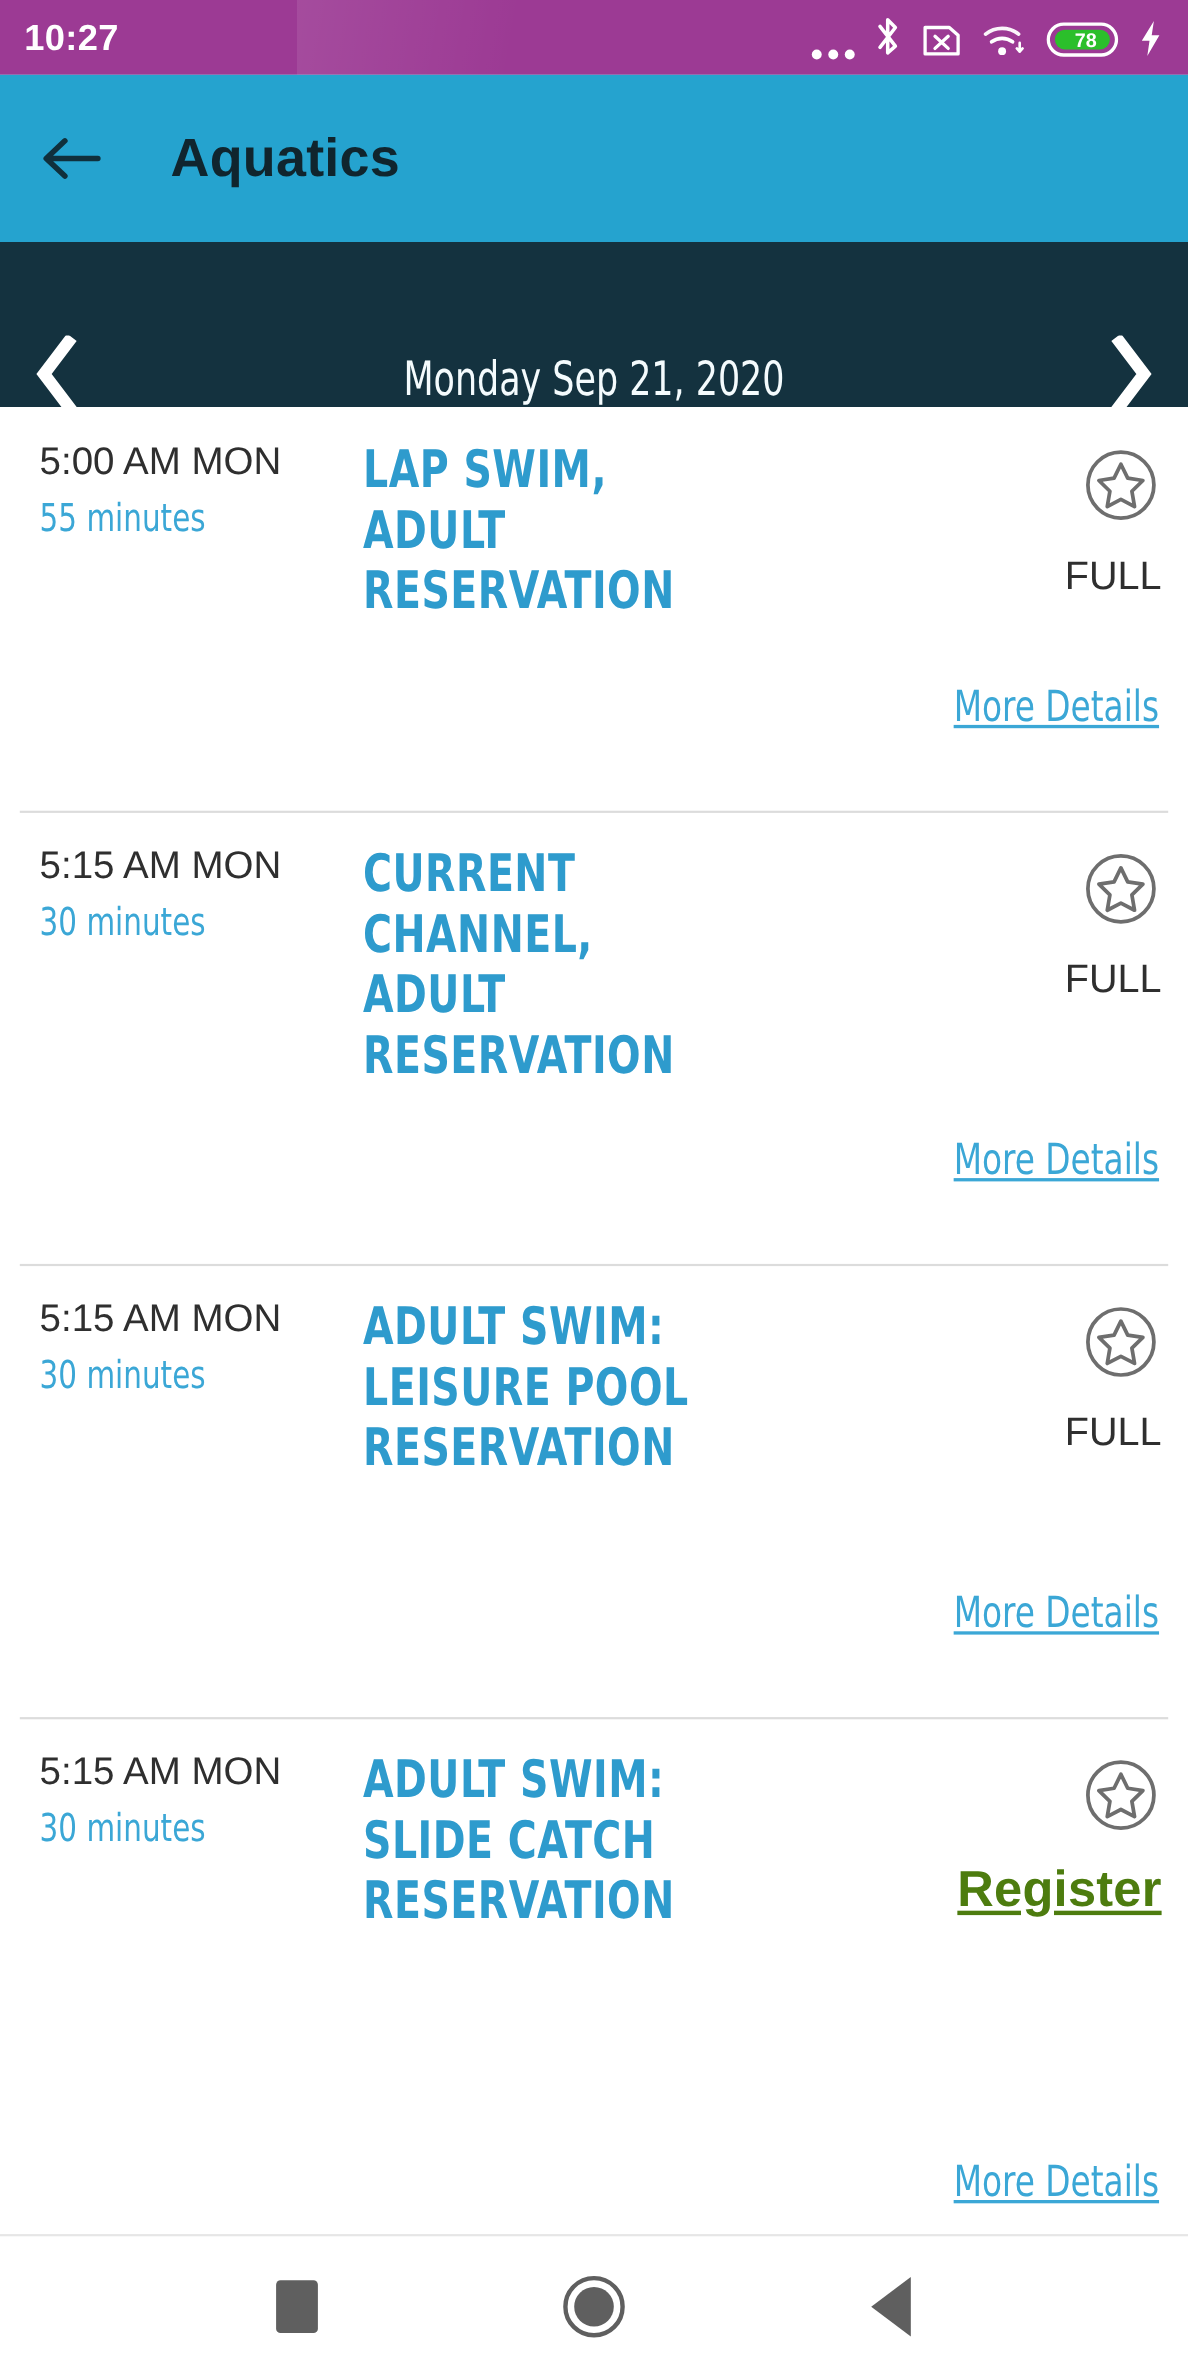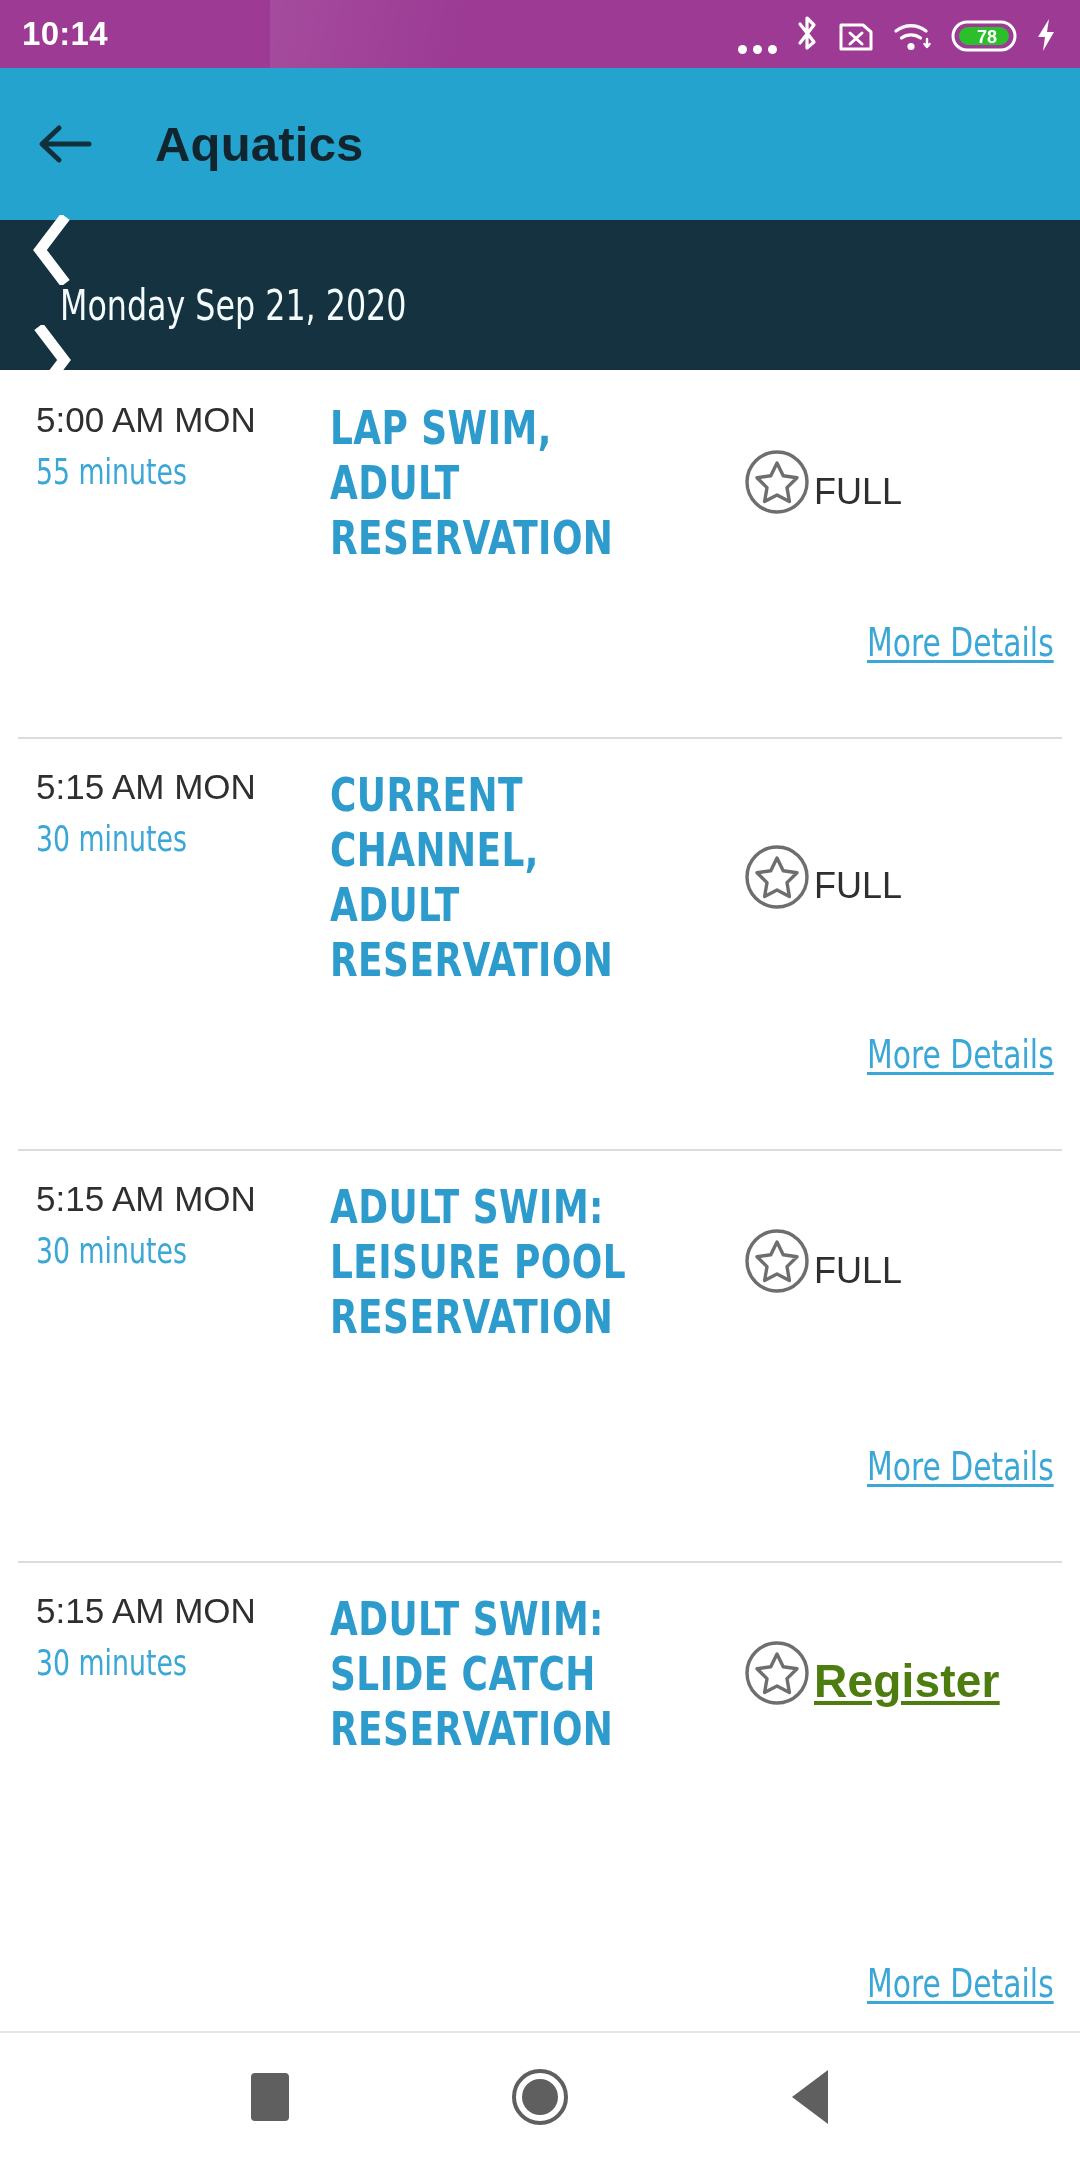--- a/index.html
+++ b/index.html
@@ -36,23 +36,22 @@
   }
   .backbtn{ width:110px; display:flex; align-items:center; justify-content:center; margin-left:10px;}
   .app-title{
     font-size:49px; font-weight:bold; color:#10252e; letter-spacing:.2px;
     margin-left:35px;
   }
 
   
   .datebar{
     position:absolute; top:220px; left:0; width:1080px; height:150px;
-    background:#14323f; display:flex; align-items:flex-start; justify-content:space-between;
+    background:#14323f; display:flex; align-items:flex-end; justify-content:space-between;
     padding:0 22px;
-    flex-direction:column;
   }
   .date-label{
     flex:1; text-align:center; color:#f4fbfd; font-size:43px;
     font-family:"Liberation Sans Narrow","DejaVu Sans Condensed","Liberation Sans",sans-serif;
     transform:scaleX(.82); transform-origin:center;
   }
   .chev{ width:60px; height:60px; display:flex; align-items:center; justify-content:center;}
 
   
   .list{ position:absolute; top:370px; left:0; width:1080px; height:1661px; background:#fff; overflow:hidden;}
@@ -71,21 +70,21 @@
   }
 
   .col-title{ width:420px; padding-left:10px;}
   .ev-title{
     color:#2e9bcd; font-size:47px; font-weight:bold; line-height:1.17;
     font-family:"Liberation Sans Narrow","DejaVu Sans Condensed","Liberation Sans",sans-serif;
     transform:scaleX(.85); transform-origin:left center;
     white-space:pre-line; letter-spacing:.5px;
   }
 
-  .col-status{ flex:1; display:flex; flex-direction:row; align-items:center; padding-right:24px;}
+  .col-status{ flex:1; display:flex; flex-direction:column; align-items:flex-end; padding-right:24px;}
   .starwrap{ margin-top:4px; }
   .status-text{ font-size:36px; color:#2f2f2f; text-align:center; line-height:1.22; margin-top:18px;}
   .register{
     margin-top:16px; font-size:46px; font-weight:bold; color:#4d7c0f;
     text-decoration:underline; text-underline-offset:4px; letter-spacing:.2px;
   }
 
   .more{
     position:absolute; right:26px; font-size:39px; color:#3ba7d6;
     text-decoration:underline; text-underline-offset:4px;
@@ -105,21 +104,21 @@
     width:0; height:0; border-top:27px solid transparent; border-bottom:27px solid transparent;
     border-right:36px solid #5f5f5f;
   }
 </style>
 </head>
 <body>
 
 <div class="screen">
 
   <div class="statusbar">
-    <div class="clock">10:14</div>
+    <div class="clock">10:27</div>
     <div class="sb-right">
       <span class="dots">
           <i></i>
           <i></i>
           <i></i>
         </span>
       <svg class="ic" width="26" height="40" viewBox="0 0 26 40">
         <path d="M6 10 L20 28 L13 34 L13 4 L20 11 L6 29" fill="none" stroke="#fff" stroke-width="3.2" stroke-linejoin="round" stroke-linecap="round"></path>
       </svg>
       <svg class="ic" width="38" height="34" viewBox="0 0 38 34">

